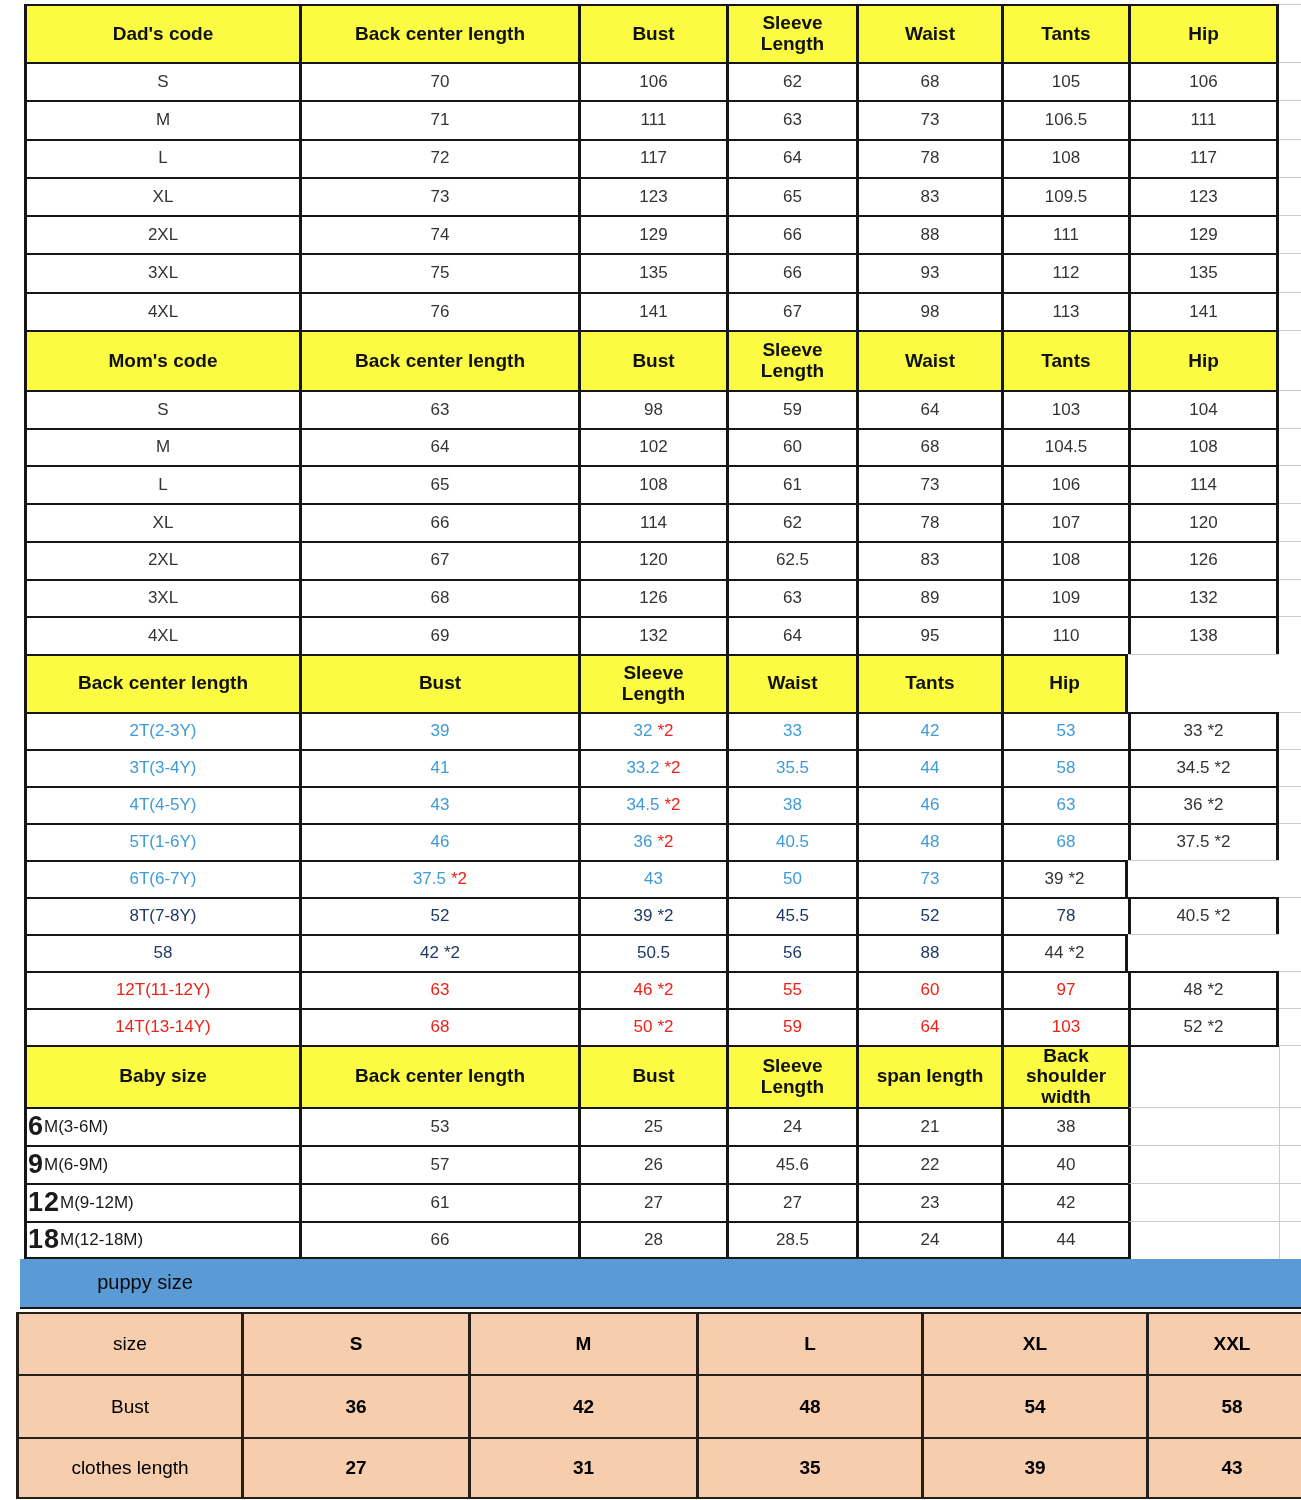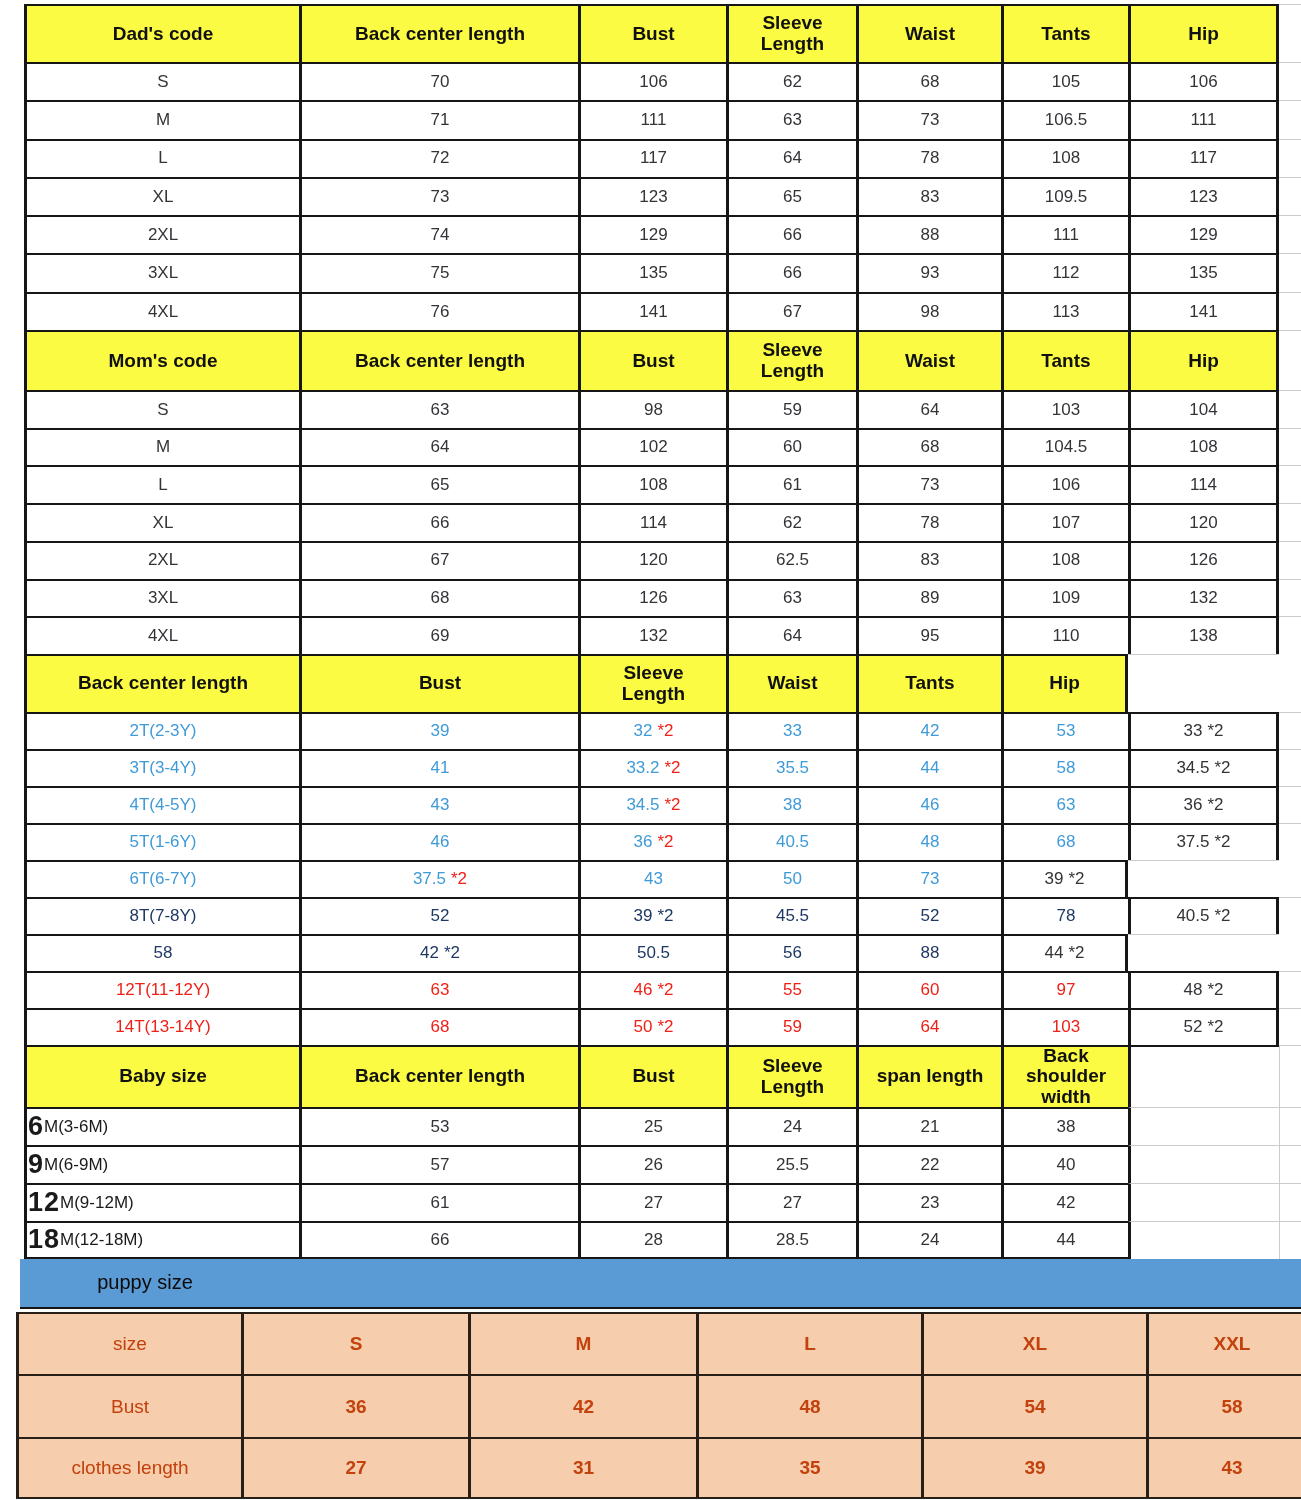--- a/index.html
+++ b/index.html
@@ -82,21 +82,21 @@
     display:grid;
     grid-template-columns:225px 227px 228px 225px 225px 171px;
   }
   .p-cell{
     box-sizing:border-box;
     height:62.5px;
     background:var(--peach);
     display:flex;align-items:center;justify-content:center;
     border-left:3px solid #262019;
     border-top:2px solid #262019;
-    font-size:19px;color:#c2410c;
+    font-size:19px;color:#000000;
   }
   .p-cell.pr{border-right:2px solid #262019;}
   .p-row.last .p-cell{border-bottom:2px solid #262019;}
   .p-val{font-weight:700;}
 </style>
 </head>
 <body>
 
 <div id="sheet">
   <div class="tablewrap">
@@ -446,21 +446,21 @@
           <div class="empty"></div>
           <div class="gut bl"></div>
         </div>
         <div class="row data-row">
           <div class="cell baby-label">
             <span class="big">9</span>
             <span class="rest">M(6-9M)</span>
           </div>
           <div class="cell">57</div>
           <div class="cell">26</div>
-          <div class="cell">25.5</div>
+          <div class="cell">45.6</div>
           <div class="cell">22</div>
           <div class="cell">40</div>
           <div class="empty"></div>
           <div class="gut bl"></div>
         </div>
         <div class="row data-row">
           <div class="cell baby-label">
             <span class="big">12</span>
             <span class="rest">M(9-12M)</span>
           </div>

